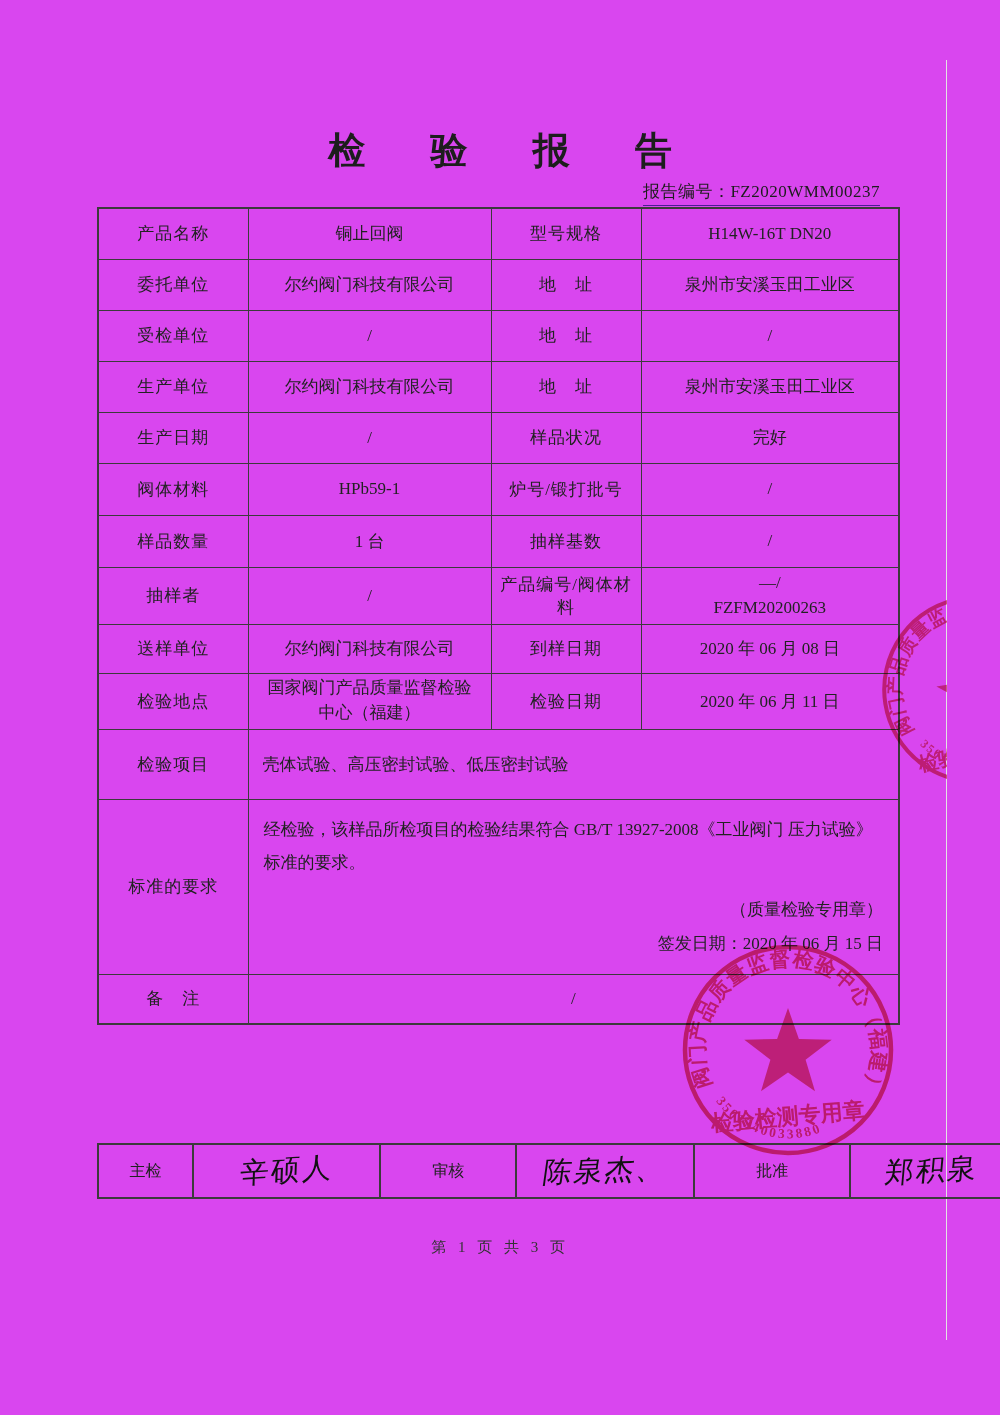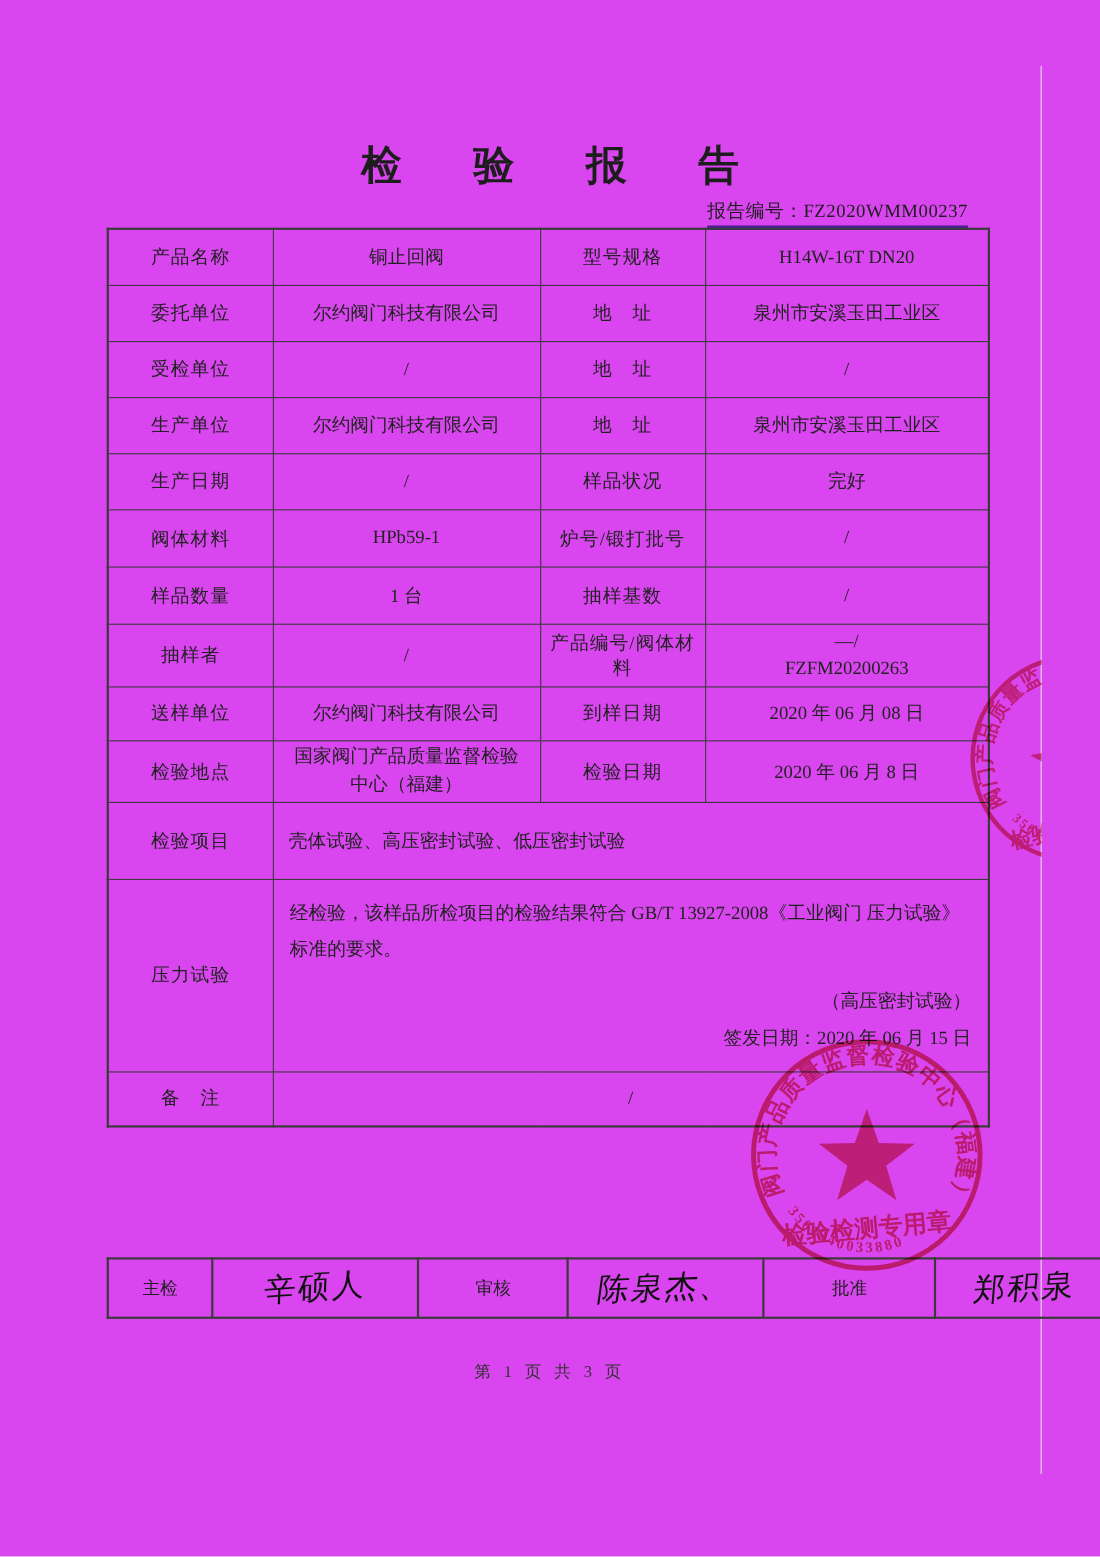--- a/index.html
+++ b/index.html
@@ -8,21 +8,21 @@
     background:#d946ef;overflow:hidden;
     font-family:"Liberation Serif","DejaVu Serif",serif;color:#222;
   }
   .paper-edge{position:absolute;left:946px;top:60px;height:1280px;width:1px;background:#e2e2e2;}
   .title{
     position:absolute;left:0;right:0;top:126px;text-align:center;
     font-size:37px;font-weight:bold;letter-spacing:28px;text-indent:28px;color:#1d1d1d;
   }
   .report-no{
     position:absolute;top:180px;right:120px;font-size:17px;color:#1d1d1d;
-    border-bottom:4px solid #4c1d95;padding-bottom:2px;letter-spacing:.5px;
+    border-bottom:1px solid #4c1d95;padding-bottom:2px;letter-spacing:.5px;
   }
   table{border-collapse:collapse;table-layout:fixed;}
   .main-table{position:absolute;left:97px;top:207px;width:801px;border:2px solid #3b3b3b;}
   .main-table td{border:1px solid #3b3b3b;font-size:17px;vertical-align:middle;overflow:hidden;}
   .lbl{text-align:center;letter-spacing:1px;}
   .val{text-align:center;}
   .valL{text-align:left;padding-left:14px;}
   .pre{white-space:pre-line;line-height:1.45;}
   .concl-box{position:relative;height:172px;}
   .concl-text{margin:0;padding:12px 18px 0 14px;line-height:1.95;text-align:left;}
@@ -116,32 +116,32 @@
       <td class="lbl">送样单位</td>
       <td class="val">尔约阀门科技有限公司</td>
       <td class="lbl">到样日期</td>
       <td class="val">2020 年 06 月 08 日</td>
     </tr>
     <tr style="height:56px">
       <td class="lbl">检验地点</td>
       <td class="val pre">国家阀门产品质量监督检验
 中心（福建）</td>
       <td class="lbl">检验日期</td>
-      <td class="val">2020 年 06 月 8 日</td>
+      <td class="val">2020 年 06 月 11 日</td>
     </tr>
     <tr style="height:70px">
       <td class="lbl">检验项目</td>
       <td class="valL" colspan="3">壳体试验、高压密封试验、低压密封试验</td>
     </tr>
     <tr style="height:174px">
-      <td class="lbl">压力试验</td>
+      <td class="lbl">标准的要求</td>
       <td colspan="3" style="vertical-align:top;">
         <div class="concl-box">
           <p class="concl-text">经检验，该样品所检项目的检验结果符合 GB/T 13927-2008《工业阀门 压力试验》标准的要求。</p>
-          <span class="seal-note">（高压密封试验）</span>
+          <span class="seal-note">（质量检验专用章）</span>
           <span class="issue-date">签发日期：2020 年 06 月 15 日</span>
         </div>
       </td>
     </tr>
     <tr style="height:50px">
       <td class="lbl">备　注</td>
       <td class="val" colspan="3">/</td>
     </tr>
   </tbody>
     </table>

